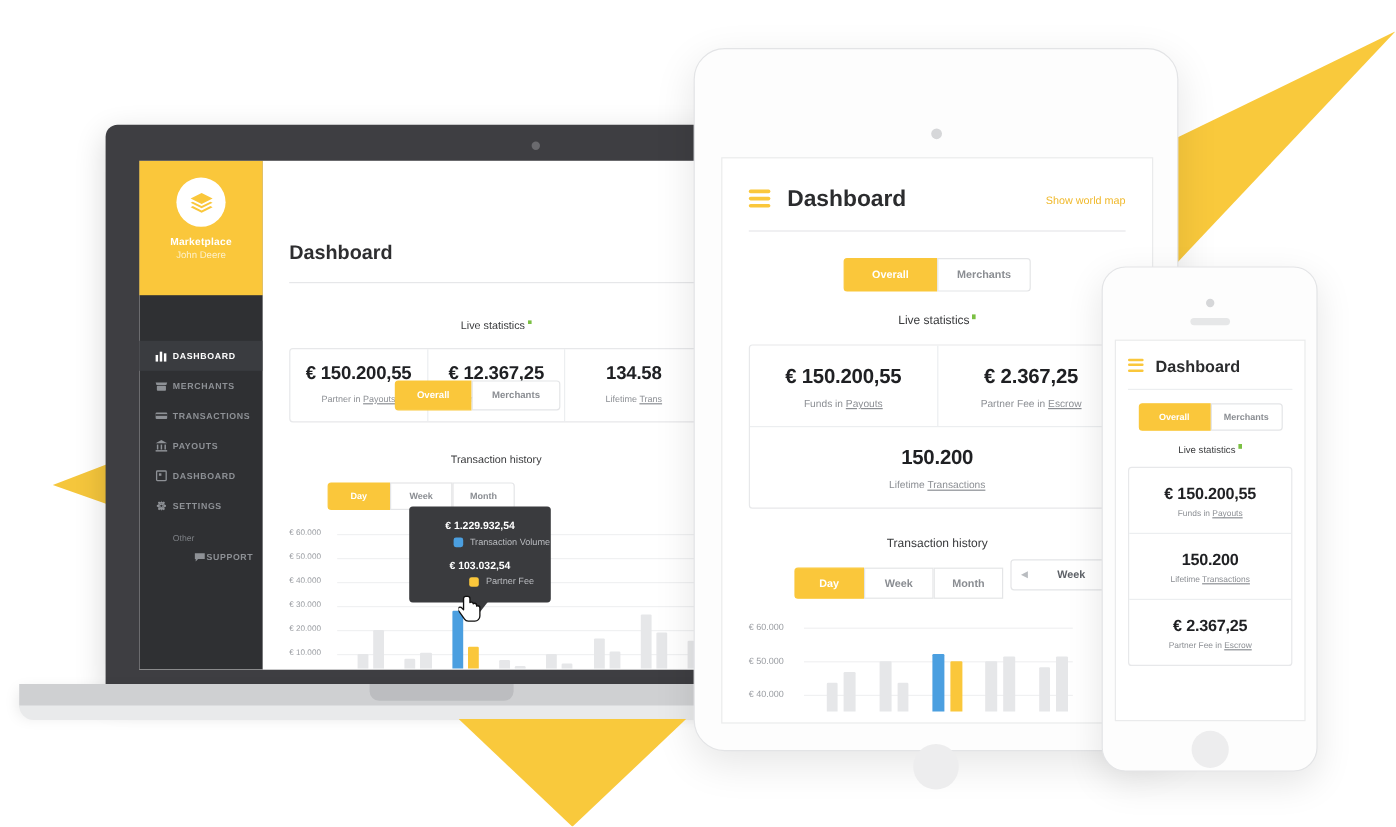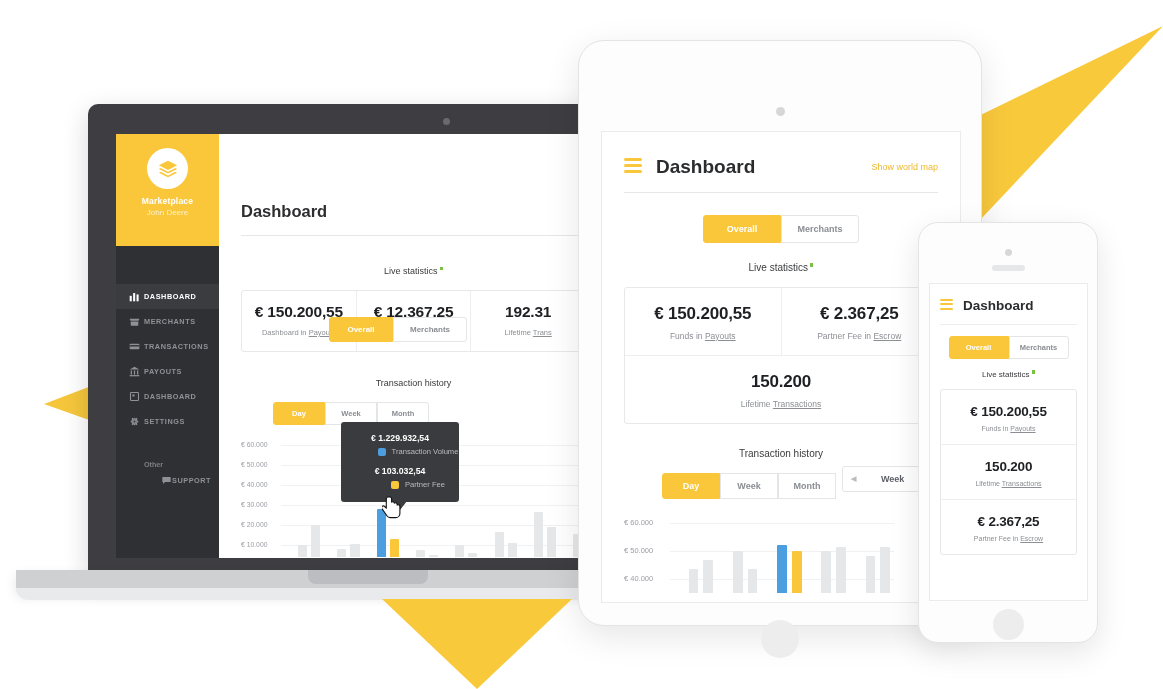--- a/index.html
+++ b/index.html
@@ -73,21 +73,21 @@
   .brand-name { font-size:8.5px; font-weight:bold; color:#fff; letter-spacing:.2px; }
   .brand-sub { font-size:8px; color:#fdf0c9; margin-top:2px; }
   #lp-navpad { height:38px; }
   .lp-nav-item {
     height:25px; display:flex; align-items:center; padding-left:13px;
     color:#8e9196; font-size:7.3px; font-weight:bold; letter-spacing:.55px;
   }
   .lp-nav-item.active { background:#3a3c40; color:#ffffff; }
   .lp-nav-ico { width:15px; display:flex; align-items:center; justify-content:flex-start; }
   .lp-nav-ico svg { display:block; }
-  .lp-other { color:#7c7f84; font-size:7.2px; padding-left:28px; margin-top:26px;font-weight:bold; }
+  .lp-other { color:#7c7f84; font-size:7.2px; padding-left:28px; margin-top:10px; }
   #lp-support { margin-top:6px; display:flex; align-items:center; padding-left:13px;margin-left:32px; }
   #lp-support .lbl { color:#8e9196; font-size:7.3px; font-weight:bold; letter-spacing:.55px; }
   .badge-pill {
     background:#fac73b; color:#5a4a14; font-size:7px; font-weight:bold;
     border-radius:8px; padding:1.5px 5px; margin-left:20px;
   }
 
   
   #lp-content { position:absolute; left:103px; top:0; width:389px; height:424px; background:#fff; padding:0 22px; }
   .lp-title { font-size:16.5px; font-weight:bold; color:#2e2e30; margin-top:68px; }
@@ -325,28 +325,28 @@
         <div class="lp-title">Dashboard</div>
         <div class="hr"></div>
 
         <div class="live-stat">
           <span>Live statistics</span><span class="live-dot"></span>
         </div>
 
         <div class="stat-card">
           <div class="stat-cell">
             <div class="stat-val">€ 150.200,55</div>
-            <div class="stat-lbl"><span>Dashboard in </span><u>Payouts</u></div>
+            <div class="stat-lbl"><span>Partner in </span><u>Payouts</u></div>
           </div>
           <div class="stat-cell">
             <div class="stat-val">€ 12.367,25</div>
             <div class="stat-lbl"><span>Partner fee in </span><u>Escrow</u></div>
           </div>
           <div class="stat-cell">
-            <div class="stat-val">192.31</div>
+            <div class="stat-val">134.58</div>
             <div class="stat-lbl"><span>Lifetime </span><u>Trans</u></div>
           </div>
         </div>
 
         <div class="sec-title">Transaction history</div>
 
         <div class="chart-tabs">
           <div class="seg on">Day</div>
           <div class="seg">Week</div>
           <div class="seg">Month</div>

